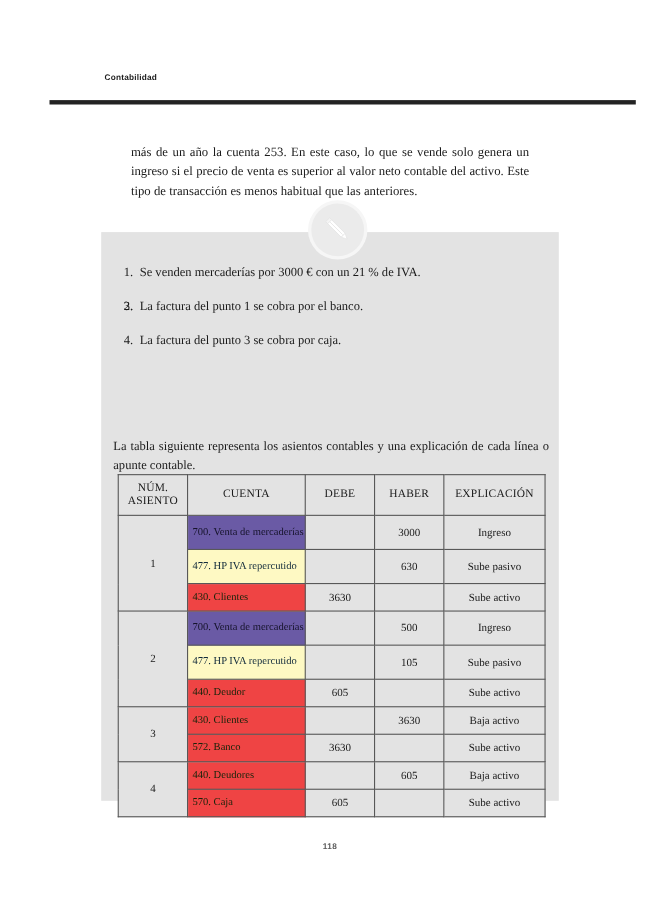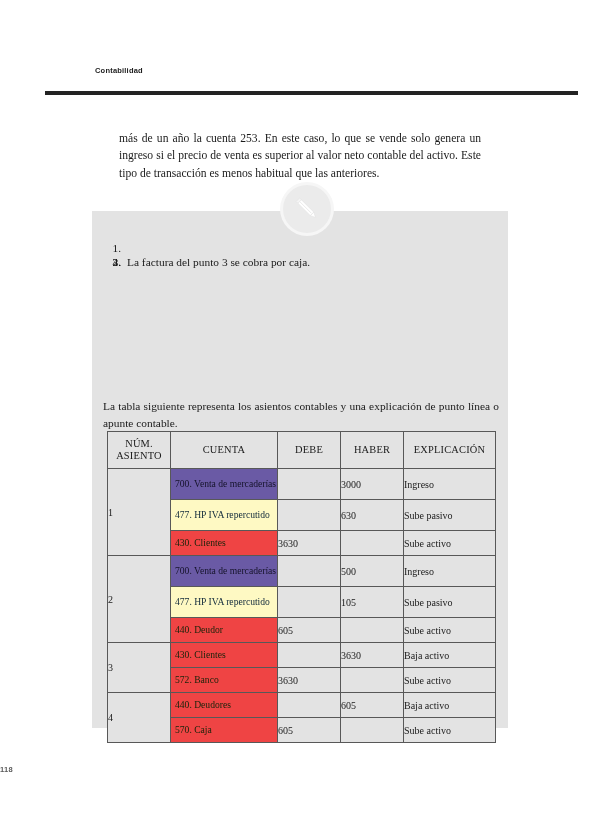--- a/index.html
+++ b/index.html
@@ -130,21 +130,21 @@
   #entries-table th {
     text-align: center;
     font-weight: normal;
     font-size: 10.4px;
     height: 36px;
     line-height: 12px;
     letter-spacing: 0.2px;
   }
   #entries-table td {
     height: 24px;
-    text-align: left;
+    text-align: center;
     vertical-align: middle;
   }
   #entries-table td.num-cell {
     font-size: 10px;
   }
   #entries-table td.account {
     text-align: left;
     padding-left: 4px;
     line-height: 11.5px;
     font-size: 9.6px;
@@ -157,21 +157,21 @@
   #entries-table td.acc-green  { background: #ef4444; color: #16240a; }
   #entries-table td.amount { font-size: 10px; }
   #entries-table td.explain { font-size: 10px; }
 
   
   #page-folio {
     position: absolute;
     left: 0;
     top: 765px;
     width: 600px;
-    text-align: left;
+    text-align: center;
     font-family: "Liberation Sans", sans-serif;
     font-size: 7.5px;
     font-weight: 700;
     color: #5a5a5a;
     letter-spacing: 0.3px;
   }
 </style>
 </head>
 <body>
 
@@ -190,34 +190,36 @@
       <line x1="24.1" y1="14" x2="24.1" y2="30" stroke="#e3e3e3" stroke-width="0.7"></line>
       <rect x="21.6" y="11" width="5" height="2.6" fill="#f4f4f4" stroke="#e3e3e3" stroke-width="0.6"></rect>
       <polygon points="21.6,31 26.6,31 24.1,36" fill="#ffffff" stroke="#e3e3e3" stroke-width="0.6"></polygon>
     </g>
   </svg>
 </div>
 
 <ol id="task-list">
   <li>
     <span class="num">1.</span>
+    <span>Se venden mercaderías por 3000 € con un 21 % de IVA.</span>
   </li>
   <li>
     <span class="num">2.</span>
   </li>
   <li>
     <span class="num">3.</span>
+    <span>La factura del punto 1 se cobra por el banco.</span>
   </li>
   <li>
     <span class="num">4.</span>
     <span>La factura del punto 3 se cobra por caja.</span>
   </li>
 </ol>
 
-<p id="table-intro">La tabla siguiente representa los asientos contables y una explicación de punto línea o apunte contable.</p>
+<p id="table-intro">La tabla siguiente representa los asientos contables y una explicación de cada línea o apunte contable.</p>
 
 <table id="entries-table">
   <colgroup>
     <col style="width:63px">
     <col style="width:107px">
     <col style="width:63px">
     <col style="width:63px">
     <col style="width:92px">
   </colgroup>
   <thead>

